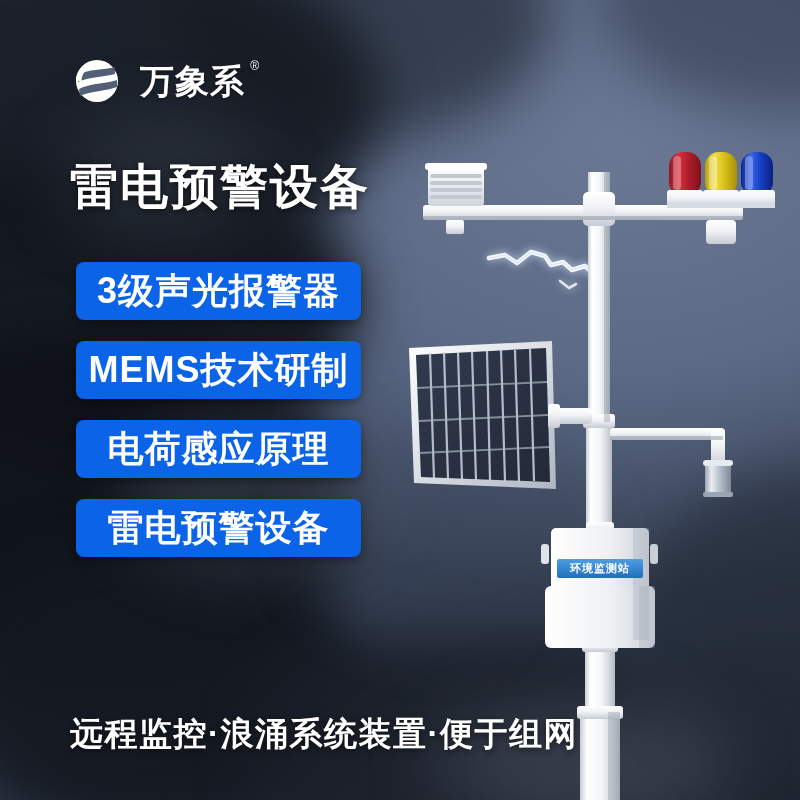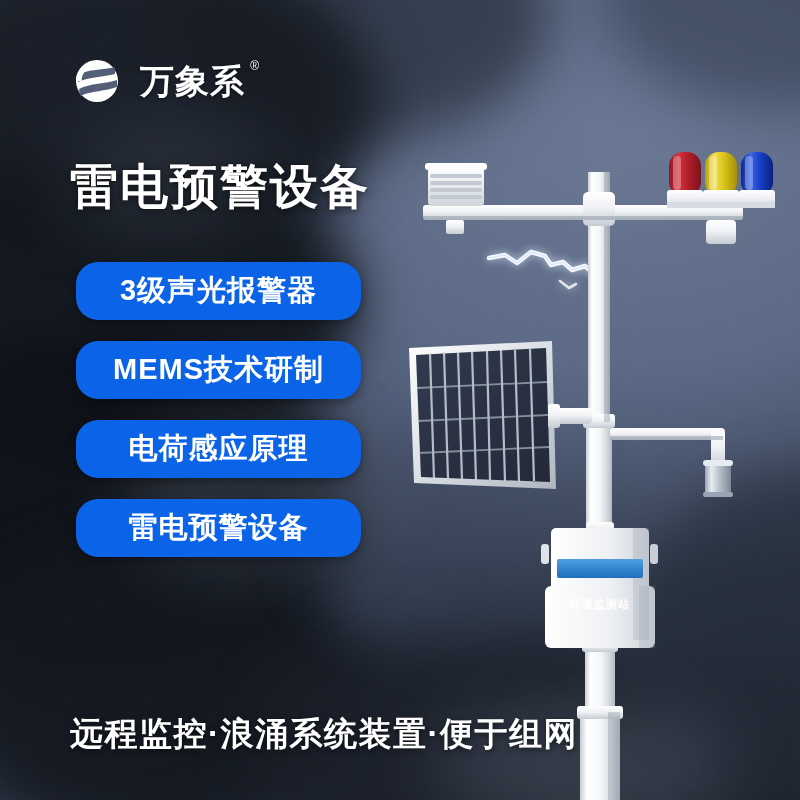--- a/index.html
+++ b/index.html
@@ -48,23 +48,23 @@
     text-shadow:0 1px 3px rgba(0,0,0,.5);}
   .logo-reg{position:absolute;top:-4px;right:-15px;font-size:12px;font-weight:normal;}
 
   
   .headline{position:absolute;left:70px;top:163px;color:#fff;
     font-size:48px;font-weight:bold;letter-spacing:2px;line-height:1;
     text-shadow:0 2px 8px rgba(0,0,0,.55),0 0 2px rgba(0,0,0,.4);white-space:nowrap;}
 
   
   .pills{position:absolute;left:76px;top:262px;display:flex;flex-direction:column;gap:21px;}
-  .pill{width:285px;height:58px;border-radius:22px;background:#0b63e8;
+  .pill{width:285px;height:58px;border-radius:8px;background:#0b63e8;
     display:flex;align-items:center;justify-content:center;
-    color:#fff;font-size:29px;font-weight:bold;letter-spacing:1px;
+    color:#fff;font-size:36px;font-weight:bold;letter-spacing:1px;
     box-shadow:0 3px 10px rgba(0,0,0,.35);}
 
   
   .tagline{position:absolute;left:70px;top:712px;color:#fff;
     font-size:33px;font-weight:bold;letter-spacing:1.5px;white-space:nowrap;
     text-shadow:0 2px 6px rgba(0,0,0,.55);}
 
   
   .device{position:absolute;left:0;top:0;width:800px;height:800px;}
 
@@ -262,21 +262,21 @@
       <rect x="541" y="544" width="8" height="20" rx="3" fill="#dfe4ea"></rect>
       <rect x="650" y="544" width="8" height="20" rx="3" fill="#c9cfd7"></rect>
 
       <rect x="557" y="559" width="86" height="19" rx="2" fill="url(#labelG)"></rect>
     </g>
   </svg>
 
   <div style="position:absolute;left:557px;top:559px;width:86px;height:19px;
               display:flex;align-items:center;justify-content:center;
               color:#fff;font-size:11px;font-weight:bold;letter-spacing:1px;
-              font-family:'Liberation Sans','DejaVu Sans',sans-serif;margin-top:36px;">环境监测站</div>
+              font-family:'Liberation Sans','DejaVu Sans',sans-serif;">环境监测站</div>
 
   <div class="logo">
     <svg class="logo-mark" viewBox="0 0 46 46">
       <circle cx="23" cy="23" r="21" fill="#ffffff"></circle>
       <path d="M3 17 C14 11, 30 12, 41 9 L41 16 C30 19, 15 19, 4 24 Z" fill="#4a5670" opacity="0.95"></path>
       <path d="M5 31 C16 25, 32 26, 43 22 L43 29 C32 33, 17 33, 6 38 Z" fill="#4a5670" opacity="0.95"></path>
       <path d="M2 23 C2 11.9 11 3 22 3 L22 8 C14 8.5 7.5 15 7.5 23 Z" fill="#ffffff"></path>
     </svg>
     <div class="logo-text">
       <span>万象系</span>

